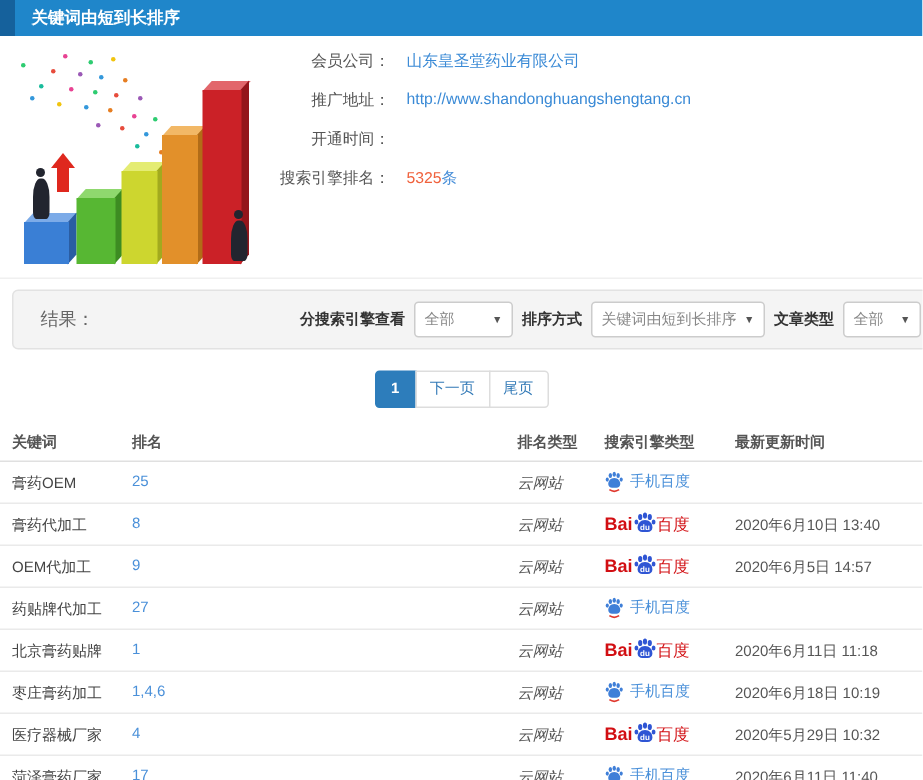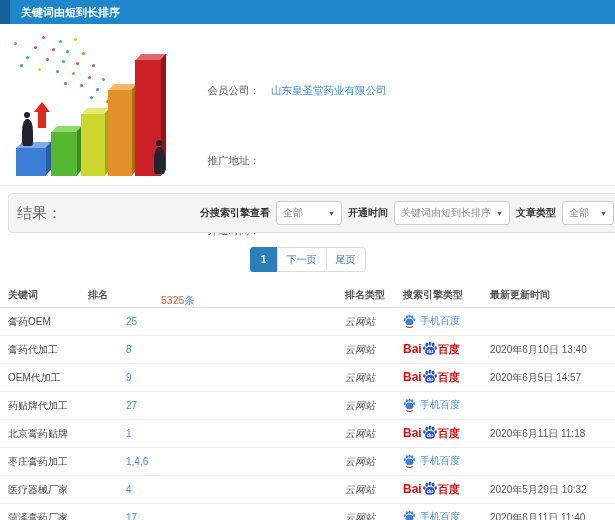--- a/index.html
+++ b/index.html
@@ -7,21 +7,21 @@
     font-family:"Liberation Sans","DejaVu Sans",sans-serif; }
 
   
   .header { position:relative; height:24px; background:#1f86ca; }
   .header-stripe { position:absolute; left:0; top:0; width:10px; height:24px; background:#15619c; }
   .header-title { color:#fff; font-size:11px; font-weight:bold; line-height:24px; padding-left:21px; }
 
   
   .info-section { position:relative; height:162px; border-bottom:1px solid #f0f0f0; }
   .info-list { margin-left:150px; padding-top:10px; }
-  .info-row { display:flex; align-items:center; height:26px; font-size:10.5px;margin-top:44px; }
+  .info-row { display:flex; align-items:flex-start; height:26px; font-size:10.5px; }
   .info-label { width:110px; text-align:right; color:#555; }
   .info-value { margin-left:11px; color:#444; }
   .info-link { color:#3a8ad6; text-decoration:none; cursor:pointer; }
   .hl-num { color:#f0613c; }
   .hl-suffix { color:#4a90d9; }
 
   
   .illustration { position:absolute; left:4px; top:10px; width:182px; height:150px; }
   .bar { position:absolute; bottom:8px; }
   .bar .face { position:absolute; left:0; bottom:0; width:100%; height:100%; }
@@ -46,22 +46,22 @@
     background:#22252f; margin:0 auto 1px; }
   .person::after { content:''; display:block; width:11px; height:27px; margin:0 auto;
     background:#22252f; border-radius:45% 45% 18% 18%; }
   .p-left { left:16px; top:78px; }
   .p-right { left:148px; top:106px; }
   .confetti span { position:absolute; width:3px; height:3px; border-radius:50%; }
 
   
   .filter-bar { position:relative; margin:7px 0 0 8px; width:700px; height:40px;
     background:#f4f4f4; border:1px solid #e2e2e2; border-radius:4px; }
-  .result-label { position:absolute; left:8px; top:50%; transform:translateY(-50%);
-    font-size:15px; color:#666; }
+  .result-label { position:absolute; left:18px; top:50%; transform:translateY(-50%);
+    font-size:12px; color:#666; }
   .filters { position:absolute; left:185px; top:50%; transform:translateY(-50%);
     display:flex; align-items:center; white-space:nowrap; }
   .f-label { font-size:10px; font-weight:bold; color:#333; margin:0 6px; }
   .select { display:inline-flex; align-items:center; justify-content:space-between;
     height:24px; background:#fff; border:1px solid #ccc; border-radius:3px;
     font-size:10px; color:#888; padding:0 6px; cursor:pointer; }
   .sel-engine { width:66px; } .sel-sort { width:116px; } .sel-article { width:52px; }
   .caret { font-size:7px; color:#555; margin-left:5px; }
 
   
@@ -72,27 +72,27 @@
   .page-btn:first-child { border-radius:3px 0 0 3px; margin-left:0; }
   .page-btn:last-child { border-radius:0 3px 3px 0; }
   .page-btn.active { background:#2d7dbb; border-color:#2d7dbb; color:#fff; font-weight:bold; }
 
   
   .table { margin-top:10px; font-size:10px; }
   .t-row { display:grid; grid-template-columns:80px 257px 58px 87px 1fr; align-items:center;
     height:28px; border-bottom:1px solid #eaeaea; padding-left:8px; }
   .t-head { font-weight:bold; color:#555; border-bottom:1px solid #e0e0e0; height:26px; }
   .c-keyword { color:#444; }
-  .c-rank { color:#4a90d9; cursor:pointer;margin-left:38px; }
+  .c-rank { color:#4a90d9; cursor:pointer; }
   .c-type { color:#555;font-style:italic; }
   .c-time { color:#555; }
   .engine-cell { display:flex; align-items:center; }
   .mob-label { color:#4a90d9; margin-left:4px; }
   .bai-prefix { color:#d20f13; font-weight:bold; font-size:12px; letter-spacing:0; }
-  .bai-suffix { color:#d20f13; font-weight:bold; font-size:11px; }
+  .bai-suffix { color:#d20f13; font-weight:normal; font-size:11px; }
   .paw { display:inline-block; vertical-align:middle; }
 </style>
 </head>
 <body>
 
 <div class="page">
 
   <div class="header">
     <div class="header-stripe"></div>
     <div class="header-title">关键词由短到长排序</div>
@@ -159,39 +159,41 @@
       <div class="person p-left"></div>
       <div class="person p-right"></div>
     </div>
     <div class="info-list" id="info-list">
         <div class="info-row">
           <span class="info-label">会员公司：</span>
           <span class="info-value info-link">山东皇圣堂药业有限公司</span>
         </div>
         <div class="info-row">
           <span class="info-label">推广地址：</span>
+          <span class="info-value info-link">http://www.shandonghuangshengtang.cn</span>
         </div>
         <div class="info-row">
           <span class="info-label">开通时间：</span>
         </div>
         <div class="info-row">
+          <span class="info-label">搜索引擎排名：</span>
           <span class="info-value"><span class="hl-num">5325</span><span class="hl-suffix">条</span></span>
         </div>
       </div>
   </div>
 
   <div class="filter-bar">
     <span class="result-label">结果：</span>
     <div class="filters">
       <span class="f-label">分搜索引擎查看</span>
       <div class="select sel-engine">
         <span>全部</span>
         <span class="caret">▼</span>
       </div>
-      <span class="f-label">开通时间</span>
+      <span class="f-label">排序方式</span>
       <div class="select sel-sort">
         <span>关键词由短到长排序</span>
         <span class="caret">▼</span>
       </div>
       <span class="f-label">文章类型</span>
       <div class="select sel-article">
         <span>全部</span>
         <span class="caret">▼</span>
       </div>
 
@@ -313,20 +315,21 @@
               <ellipse cx="7.2" cy="5.5" rx="2.1" ry="3.1" fill="#3f7fd8"></ellipse>
               <ellipse cx="12" cy="4" rx="2.1" ry="3.1" fill="#3f7fd8"></ellipse>
               <ellipse cx="16.8" cy="5.5" rx="2.1" ry="3.1" fill="#3f7fd8"></ellipse>
               <ellipse cx="3.4" cy="10.5" rx="1.9" ry="2.6" fill="#3f7fd8"></ellipse>
               <ellipse cx="20.6" cy="10.5" rx="1.9" ry="2.6" fill="#3f7fd8"></ellipse>
               <path d="M12 8.5c-4.4 0-7.4 3.4-7.4 7.4 0 2.8 2.1 4.6 4.8 4.6h5.2c2.7 0 4.8-1.8 4.8-4.6 0-4-3-7.4-7.4-7.4z" fill="#3f7fd8"></path>
               <path d="M6 23 q6 4 12 0" stroke="#e03a2f" stroke-width="2" fill="none"></path>
             </svg>
             <span class="mob-label">手机百度</span>
           </div>
+          <div class="c-time">2020年6月18日 10:19</div>
         </div>
         <div class="t-row">
           <div class="c-keyword">医疗器械厂家</div>
           <div class="c-rank">4</div>
           <div class="c-type">云网站</div>
           <div class="engine-cell">
             <span class="bai-prefix">Bai</span>
             <svg viewBox="0 0 24 26" width="16" height="17.333333333333332" class="paw">
               <ellipse cx="7.2" cy="5.5" rx="2.1" ry="3.1" fill="#2f55d4"></ellipse>
               <ellipse cx="12" cy="4" rx="2.1" ry="3.1" fill="#2f55d4"></ellipse>

